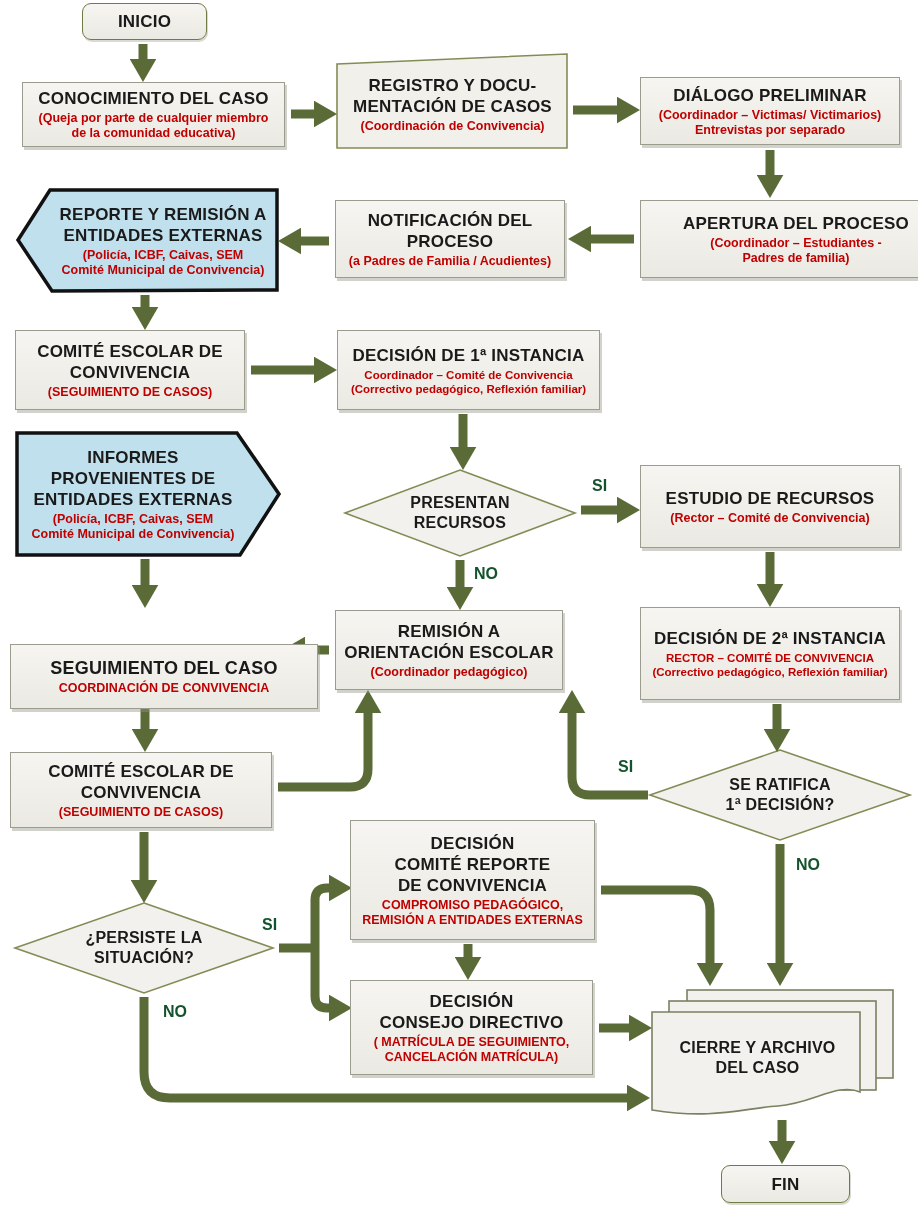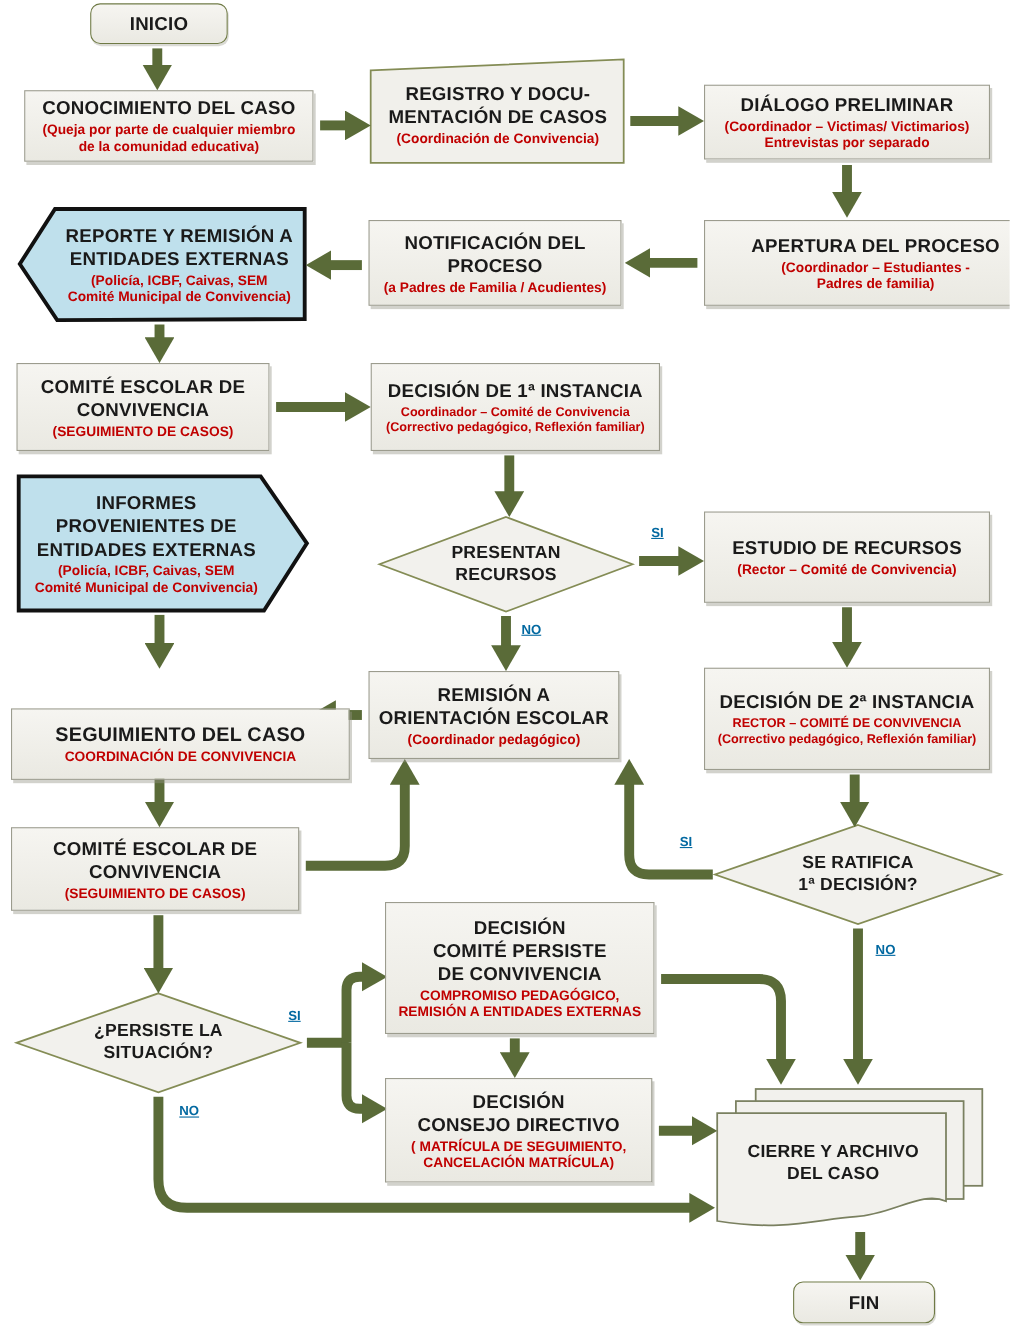--- a/index.html
+++ b/index.html
@@ -24,21 +24,21 @@
     border:1px solid var(--box_border,#9C9C8E);
     box-shadow:2px 3px 0 rgba(148,148,134,.42);
   }
   .round{border-radius:9px;border:1.4px solid #6F7A45;box-shadow:1px 2px 0 rgba(148,148,134,.35);}
   .t{display:block;font-weight:bold;font-size:17px;line-height:21px;color:var(--ink,#1A1A1A);letter-spacing:.2px;}
   .t-sm{font-size:16px;line-height:20px;}
   .t-lg{font-size:18px;line-height:22px;}
   .s{display:block;font-weight:bold;font-size:12.5px;line-height:15px;color:var(--red,#C00000);}
   .s-sm{font-size:11.5px;line-height:14px;}
   .gap{margin-top:2px;}
-  .lbl{position:absolute;z-index:3;font-weight:bold;font-size:12px;color:#0369a1;text-decoration:underline;}
+  .lbl{position:absolute;z-index:3;font-weight:bold;font-size:16px;color:#14532d;}
 </style>
 </head>
 <body>
 
 <div id="stage">
 
   <svg class="layer" width="918" height="1213" viewBox="0 0 918 1213">
     <defs>
       <marker id="ah" markerWidth="2.6" markerHeight="3" refX="0.15" refY="1.5" orient="auto" markerUnits="strokeWidth">
         <path d="M0,0 L2.6,1.5 L0,3 Z"></path>
@@ -179,21 +179,21 @@
     <span class="s gap">(SEGUIMIENTO DE CASOS)</span>
   </div>
 
   <div class="txt" style="left:690px;top:769px;width:180px;height:52px">
     <span class="t t-sm">SE RATIFICA</span>
     <span class="t t-sm">1ª DECISIÓN?</span>
   </div>
 
   <div class="box" style="left:350px;top:820px;width:245px;height:120px">
     <span class="t">DECISIÓN</span>
-    <span class="t">COMITÉ PERSISTE</span>
+    <span class="t">COMITÉ REPORTE</span>
     <span class="t">DE CONVIVENCIA</span>
     <span class="s gap">COMPROMISO PEDAGÓGICO,</span>
     <span class="s">REMISIÓN A ENTIDADES EXTERNAS</span>
   </div>
 
   <div class="txt" style="left:54px;top:922px;width:180px;height:52px">
     <span class="t t-sm">¿PERSISTE LA</span>
     <span class="t t-sm">SITUACIÓN?</span>
   </div>
 

